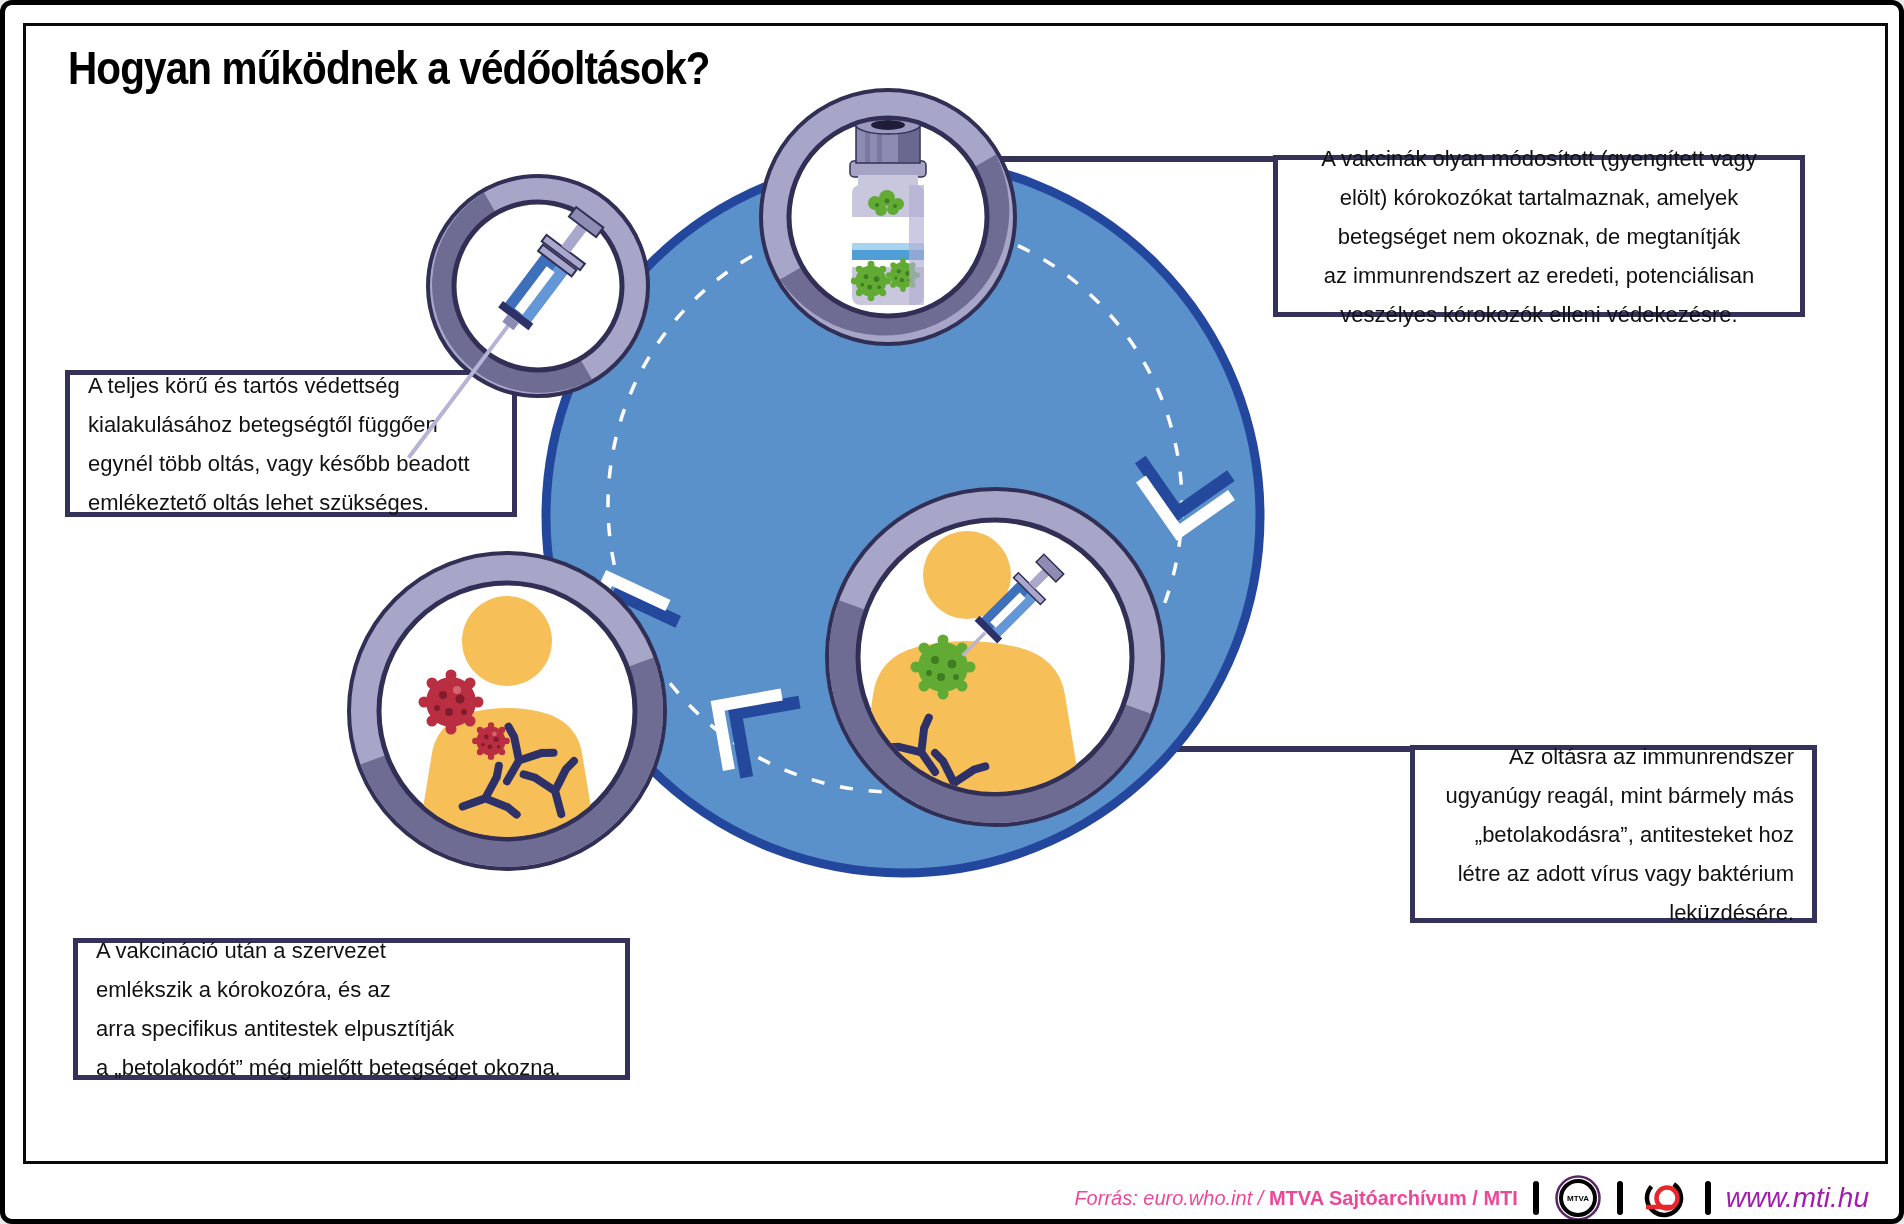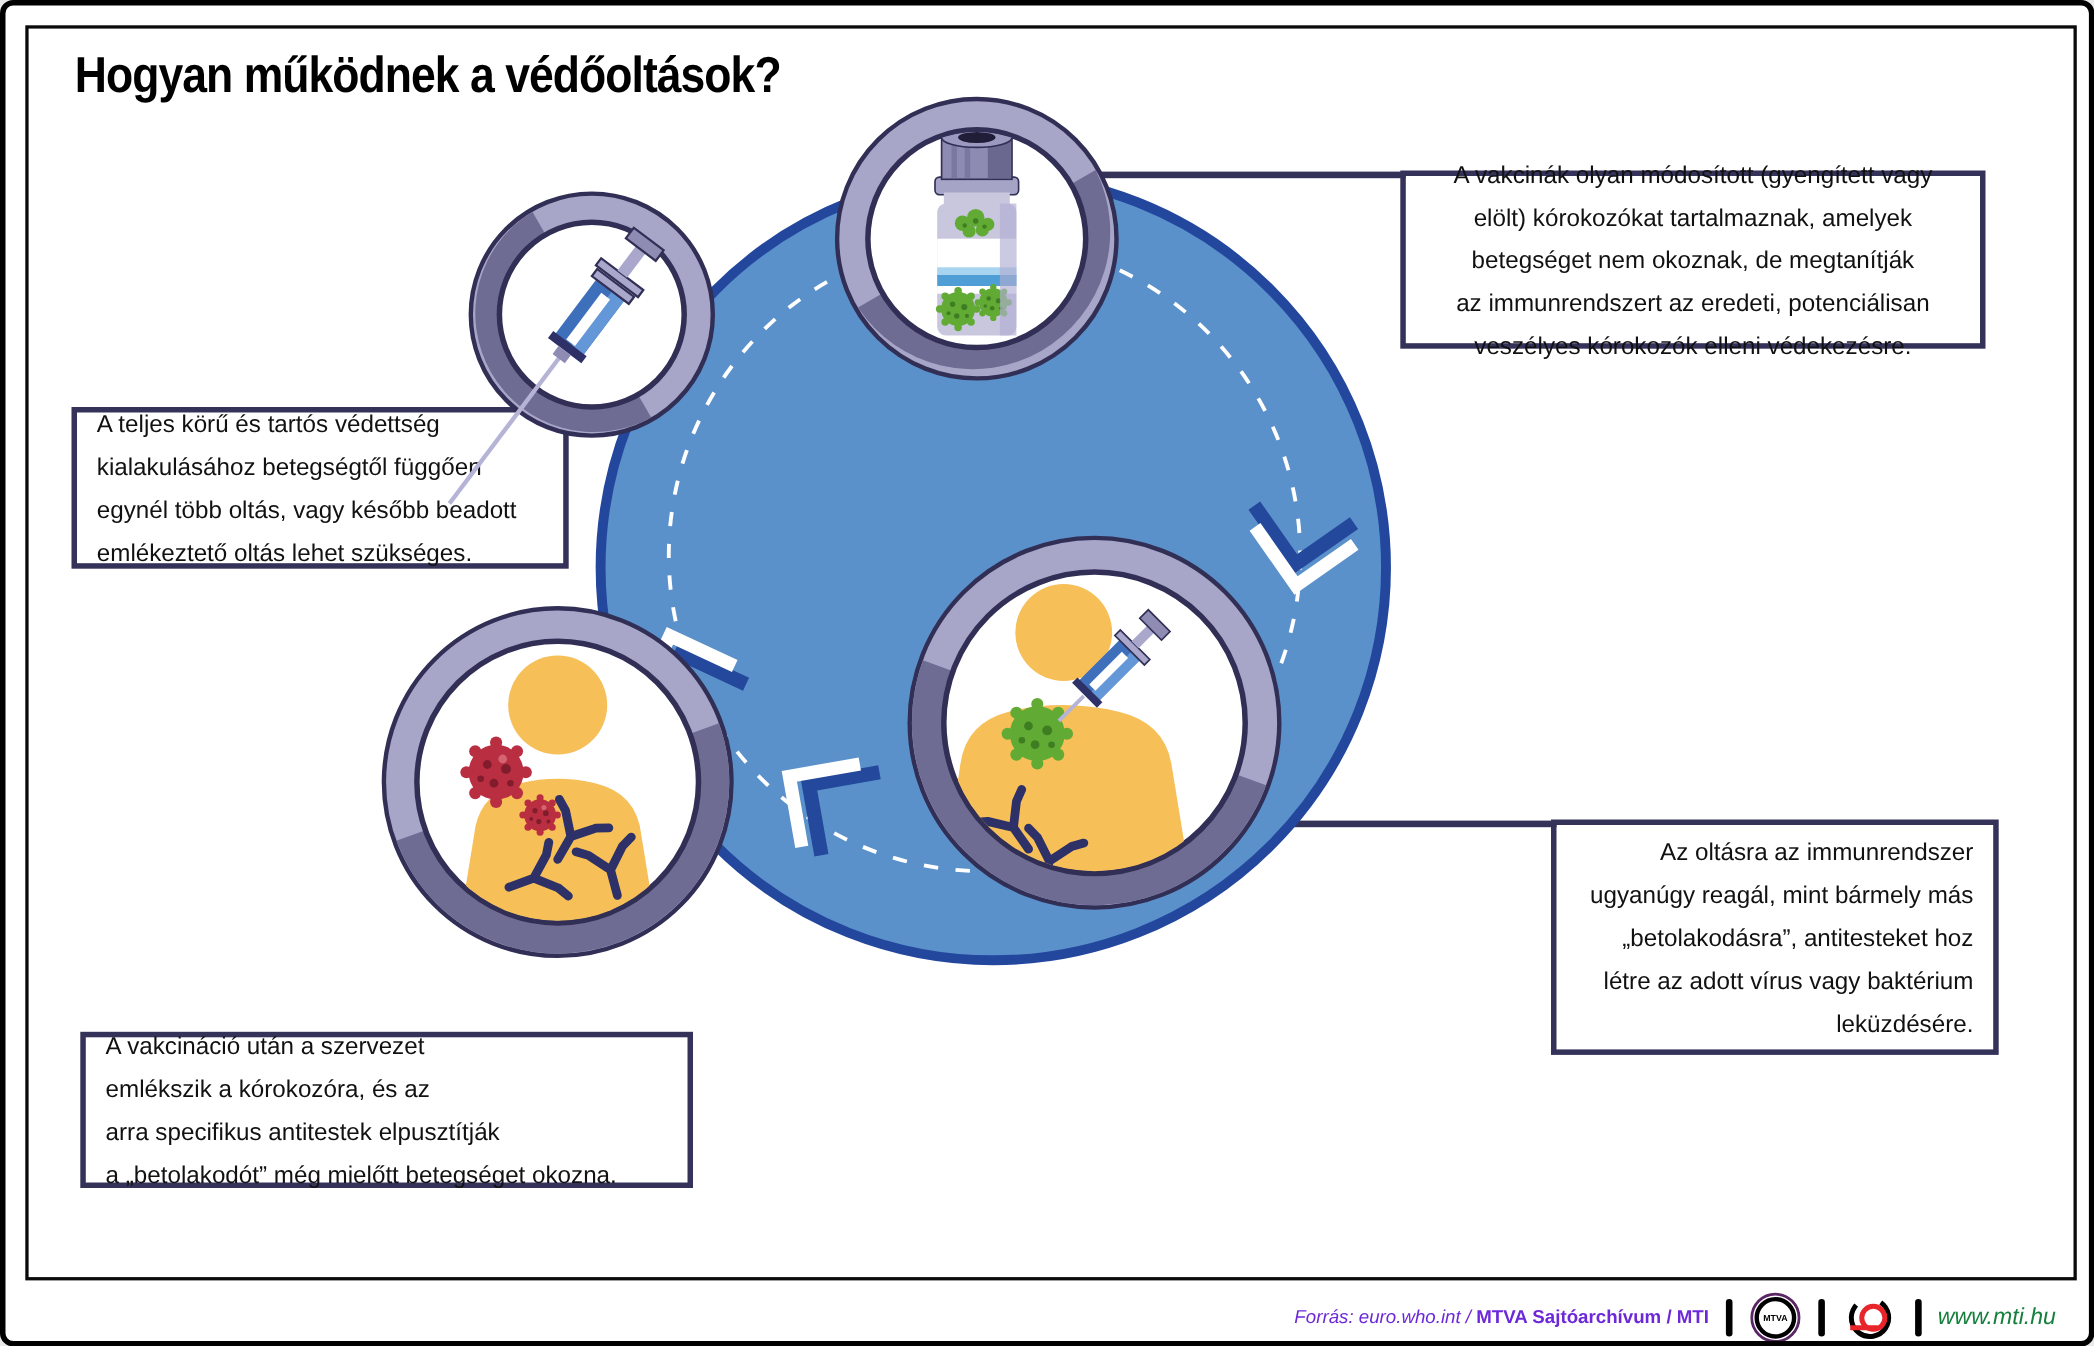--- a/index.html
+++ b/index.html
@@ -9,28 +9,28 @@
   #frame{position:absolute;left:18px;top:18px;width:1865px;height:1141px;
          border:3px solid #0a0a0a;box-sizing:border-box;}
   #title{position:absolute;left:63px;top:36px;margin:0;font-size:46px;font-weight:bold;color:#000;
          letter-spacing:-1px;transform:scaleX(.88);transform-origin:left center;white-space:nowrap;}
   .callout{position:absolute;box-sizing:border-box;border:5px solid #35325a;background:#fff;
            color:#111;font-size:22px;line-height:39px;white-space:pre-line;
            display:flex;flex-direction:column;justify-content:center;padding:10px 18px;}
   #callout-vaccine{left:1268px;top:150px;width:532px;height:162px;text-align:center;}
   #callout-booster{left:60px;top:365px;width:452px;height:147px;text-align:left;}
   #callout-memory{left:68px;top:933px;width:557px;height:142px;text-align:left;}
-  #callout-response{left:1405px;top:740px;width:407px;height:214px;text-align:right;justify-content:center;}
+  #callout-response{left:1405px;top:740px;width:407px;height:178px;text-align:right;justify-content:center;}
   #diagram{position:absolute;left:0;top:0;width:1904px;height:1224px;pointer-events:none;}
   #footer{position:absolute;right:30px;top:1168px;height:50px;display:flex;align-items:center;gap:15px;}
-  .src-text{font-size:17px;color:#6d28d9;white-space:pre;margin-left:44px;}
+  .src-text{font-size:20px;color:#ec4899;white-space:pre;margin-left:44px;}
   .src-italic{font-style:italic;}
   .src-bold{font-weight:bold;}
   .sep{width:6px;height:34px;background:#000;border-radius:3px;}
-  .weblink{font-size:21px;font-style:italic;color:#15803d;}
+  .weblink{font-size:28px;font-style:italic;color:#a21caf;}
 </style>
 </head>
 <body>
 
 <div id="page">
   <div id="frame"></div>
   <h1 id="title">Hogyan működnek a védőoltások?</h1>
 
   <div class="callout" id="callout-vaccine">
     <span>A vakcinák olyan módosított (gyengített vagy

